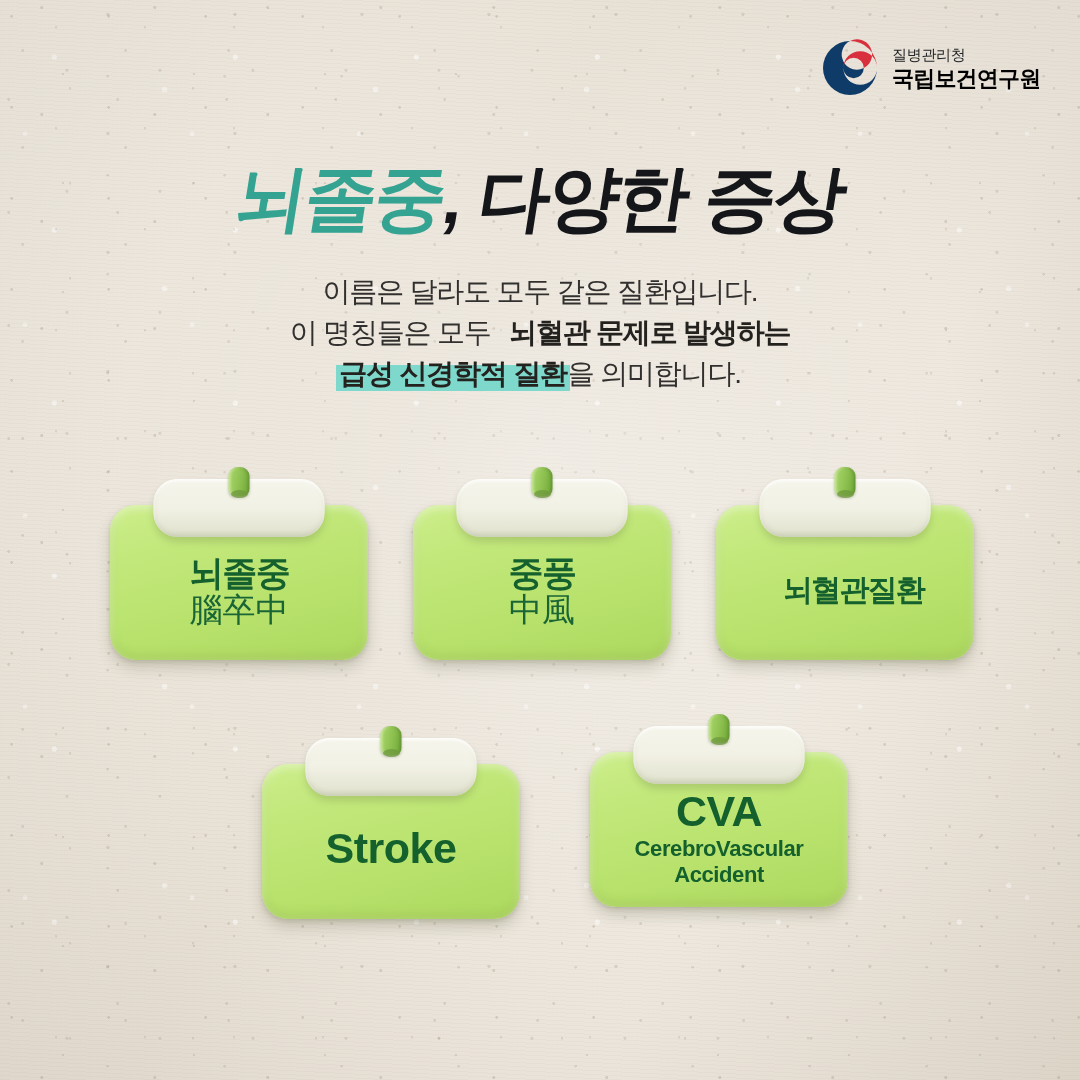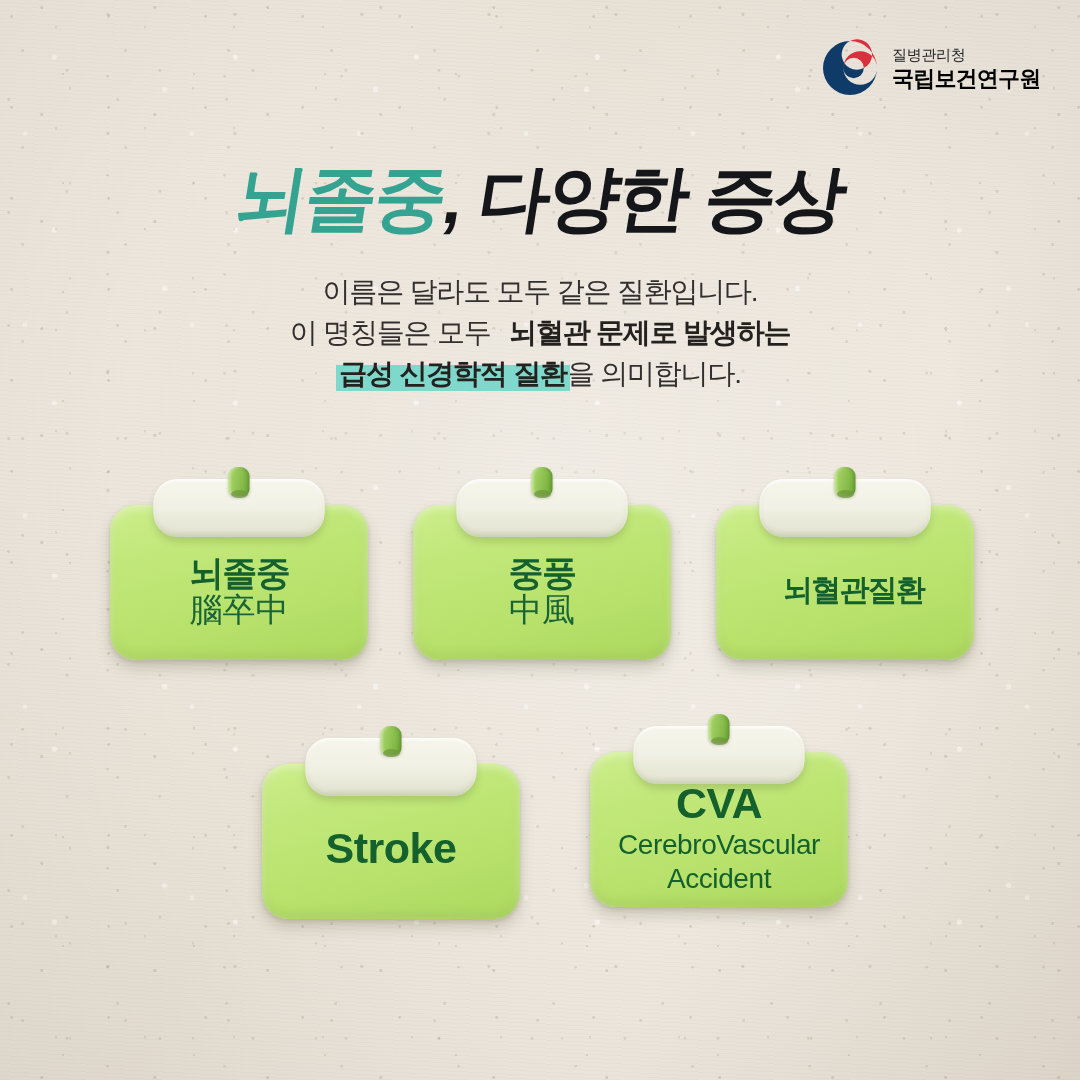--- a/index.html
+++ b/index.html
@@ -197,22 +197,22 @@
     font-family: "DejaVu Sans", "Liberation Sans", sans-serif;
   }
   .en-label {
     font-size: 43px;
     font-weight: bold;
     letter-spacing: -0.5px;
     line-height: 1.05;
     color: #14612e;
   }
   .en-sub {
-    font-size: 28px;
-    font-weight: normal;
+    font-size: 22px;
+    font-weight: bold;
     letter-spacing: -0.4px;
     line-height: 1.2;
     color: #14612e;
     margin-top: 2px;
   }
 
   
   .card-tab {
     position: absolute;
     top: -26px;

